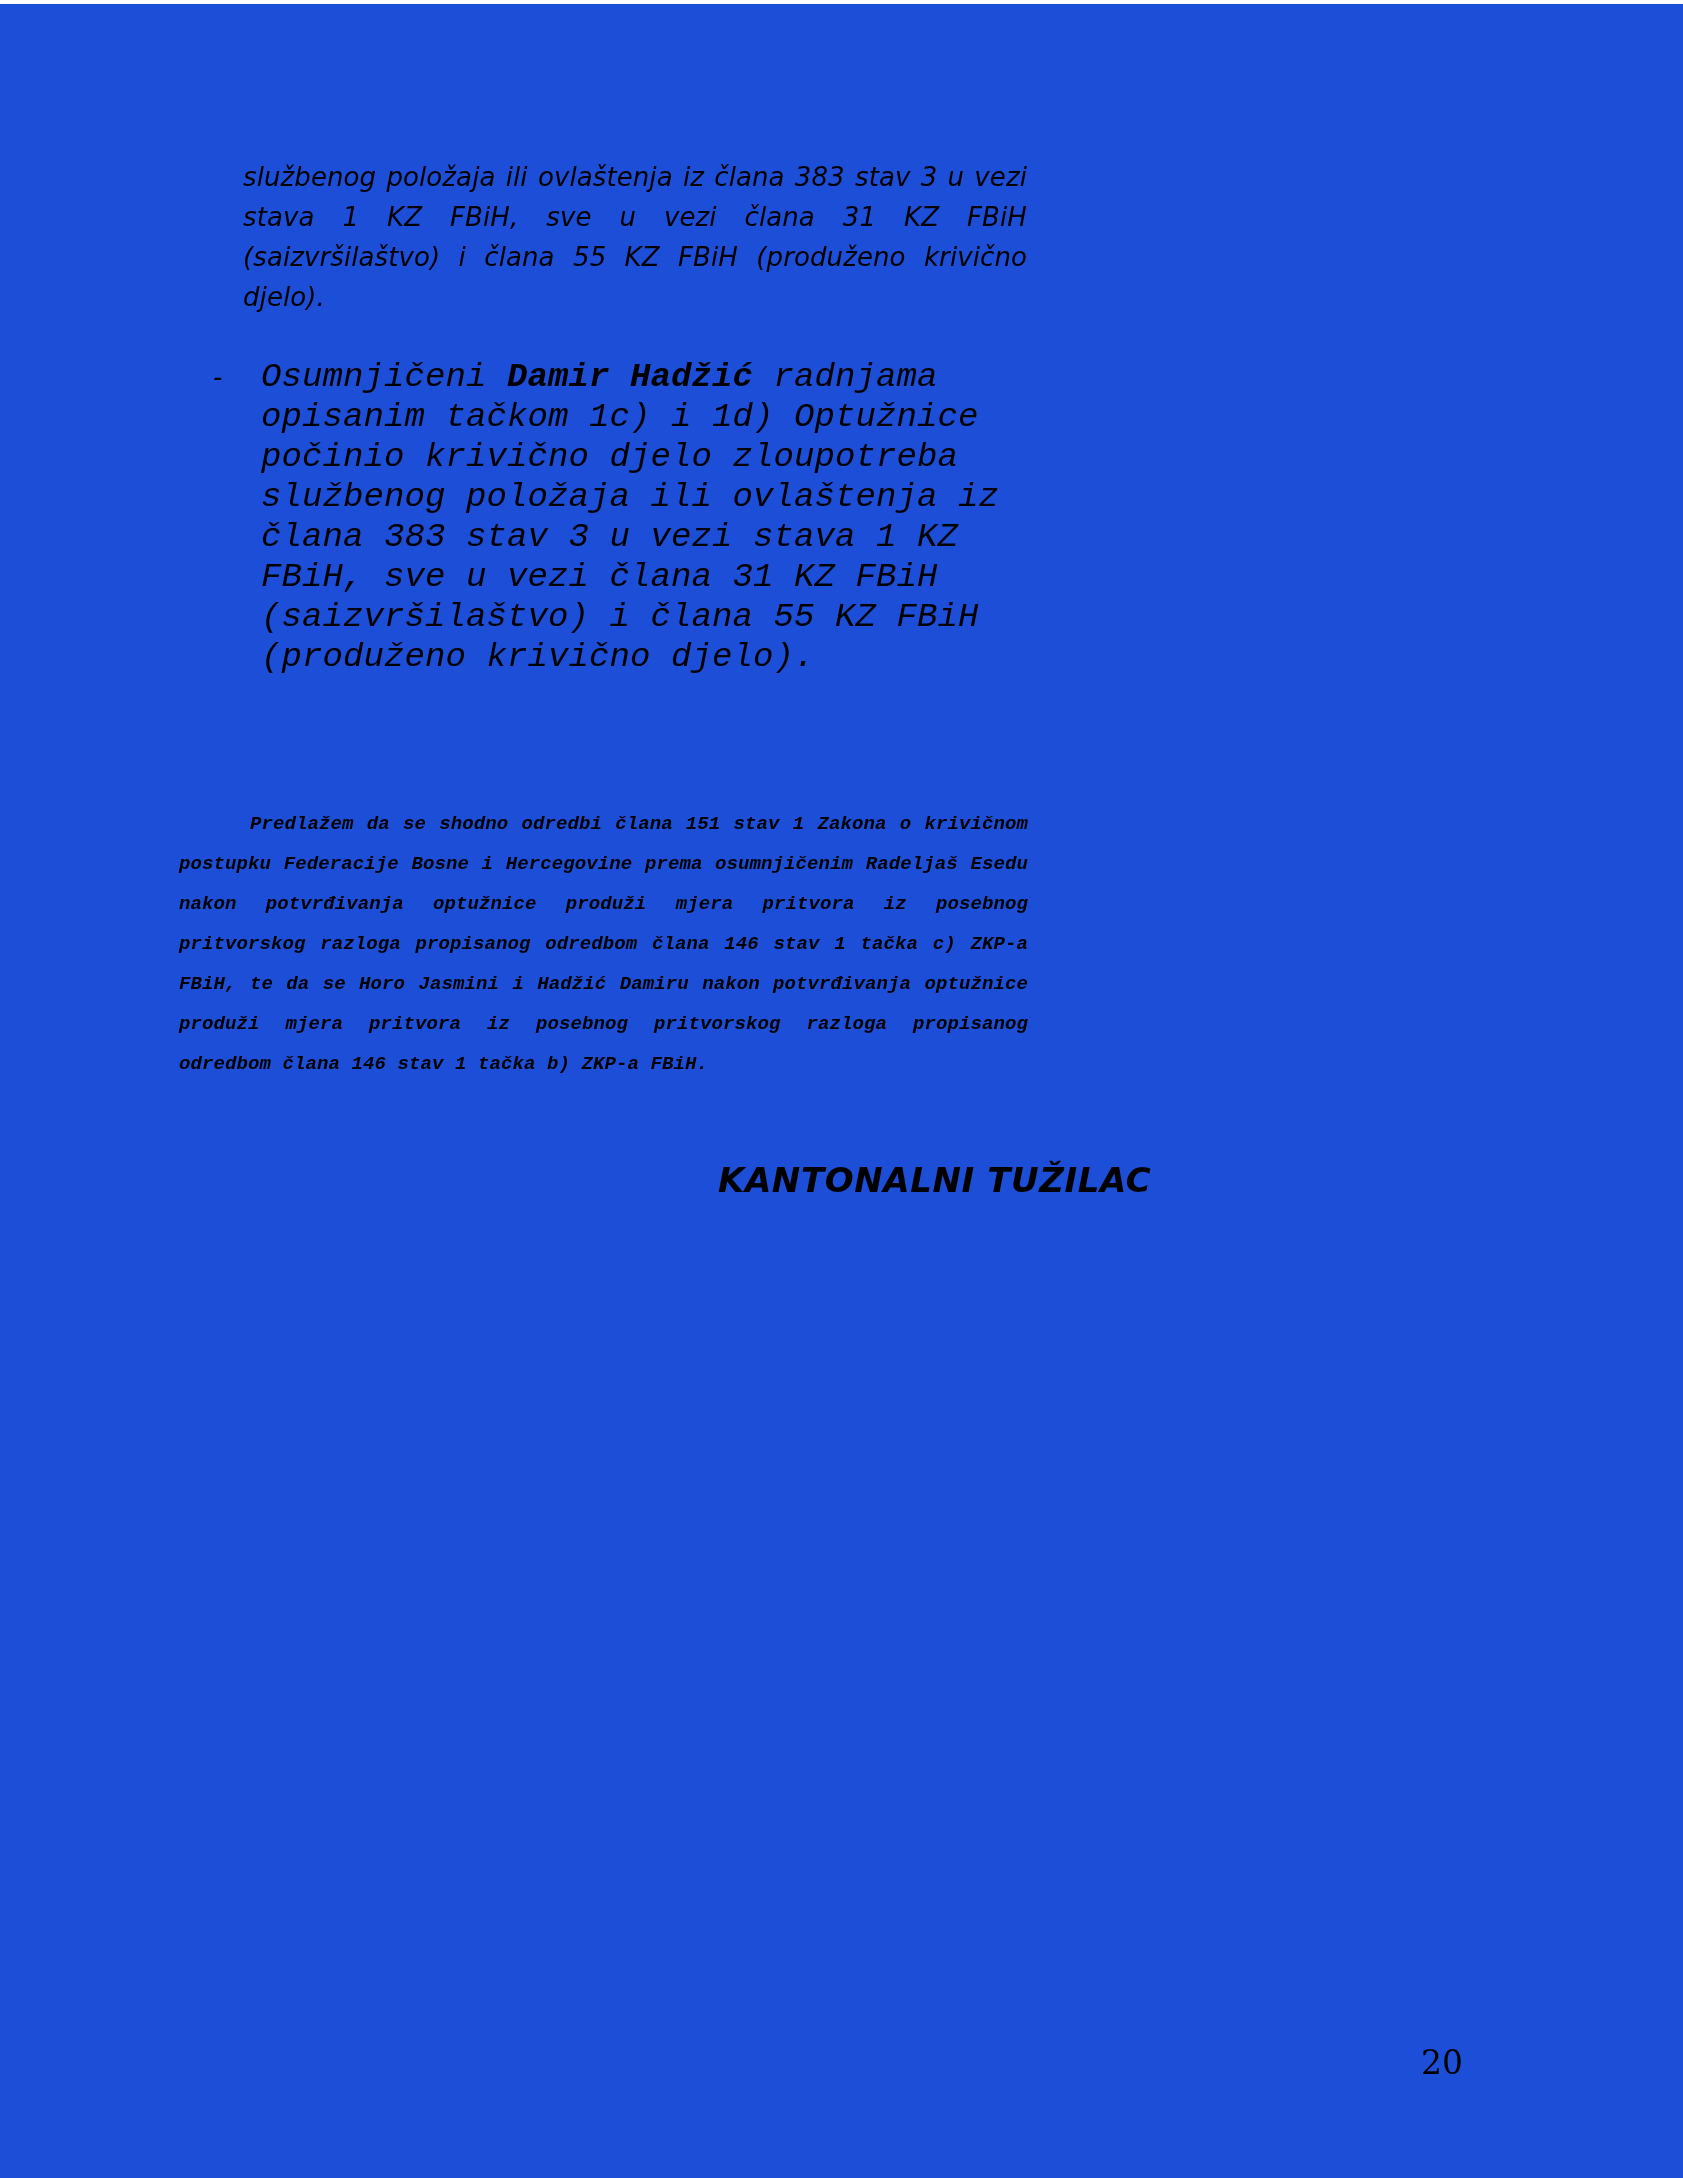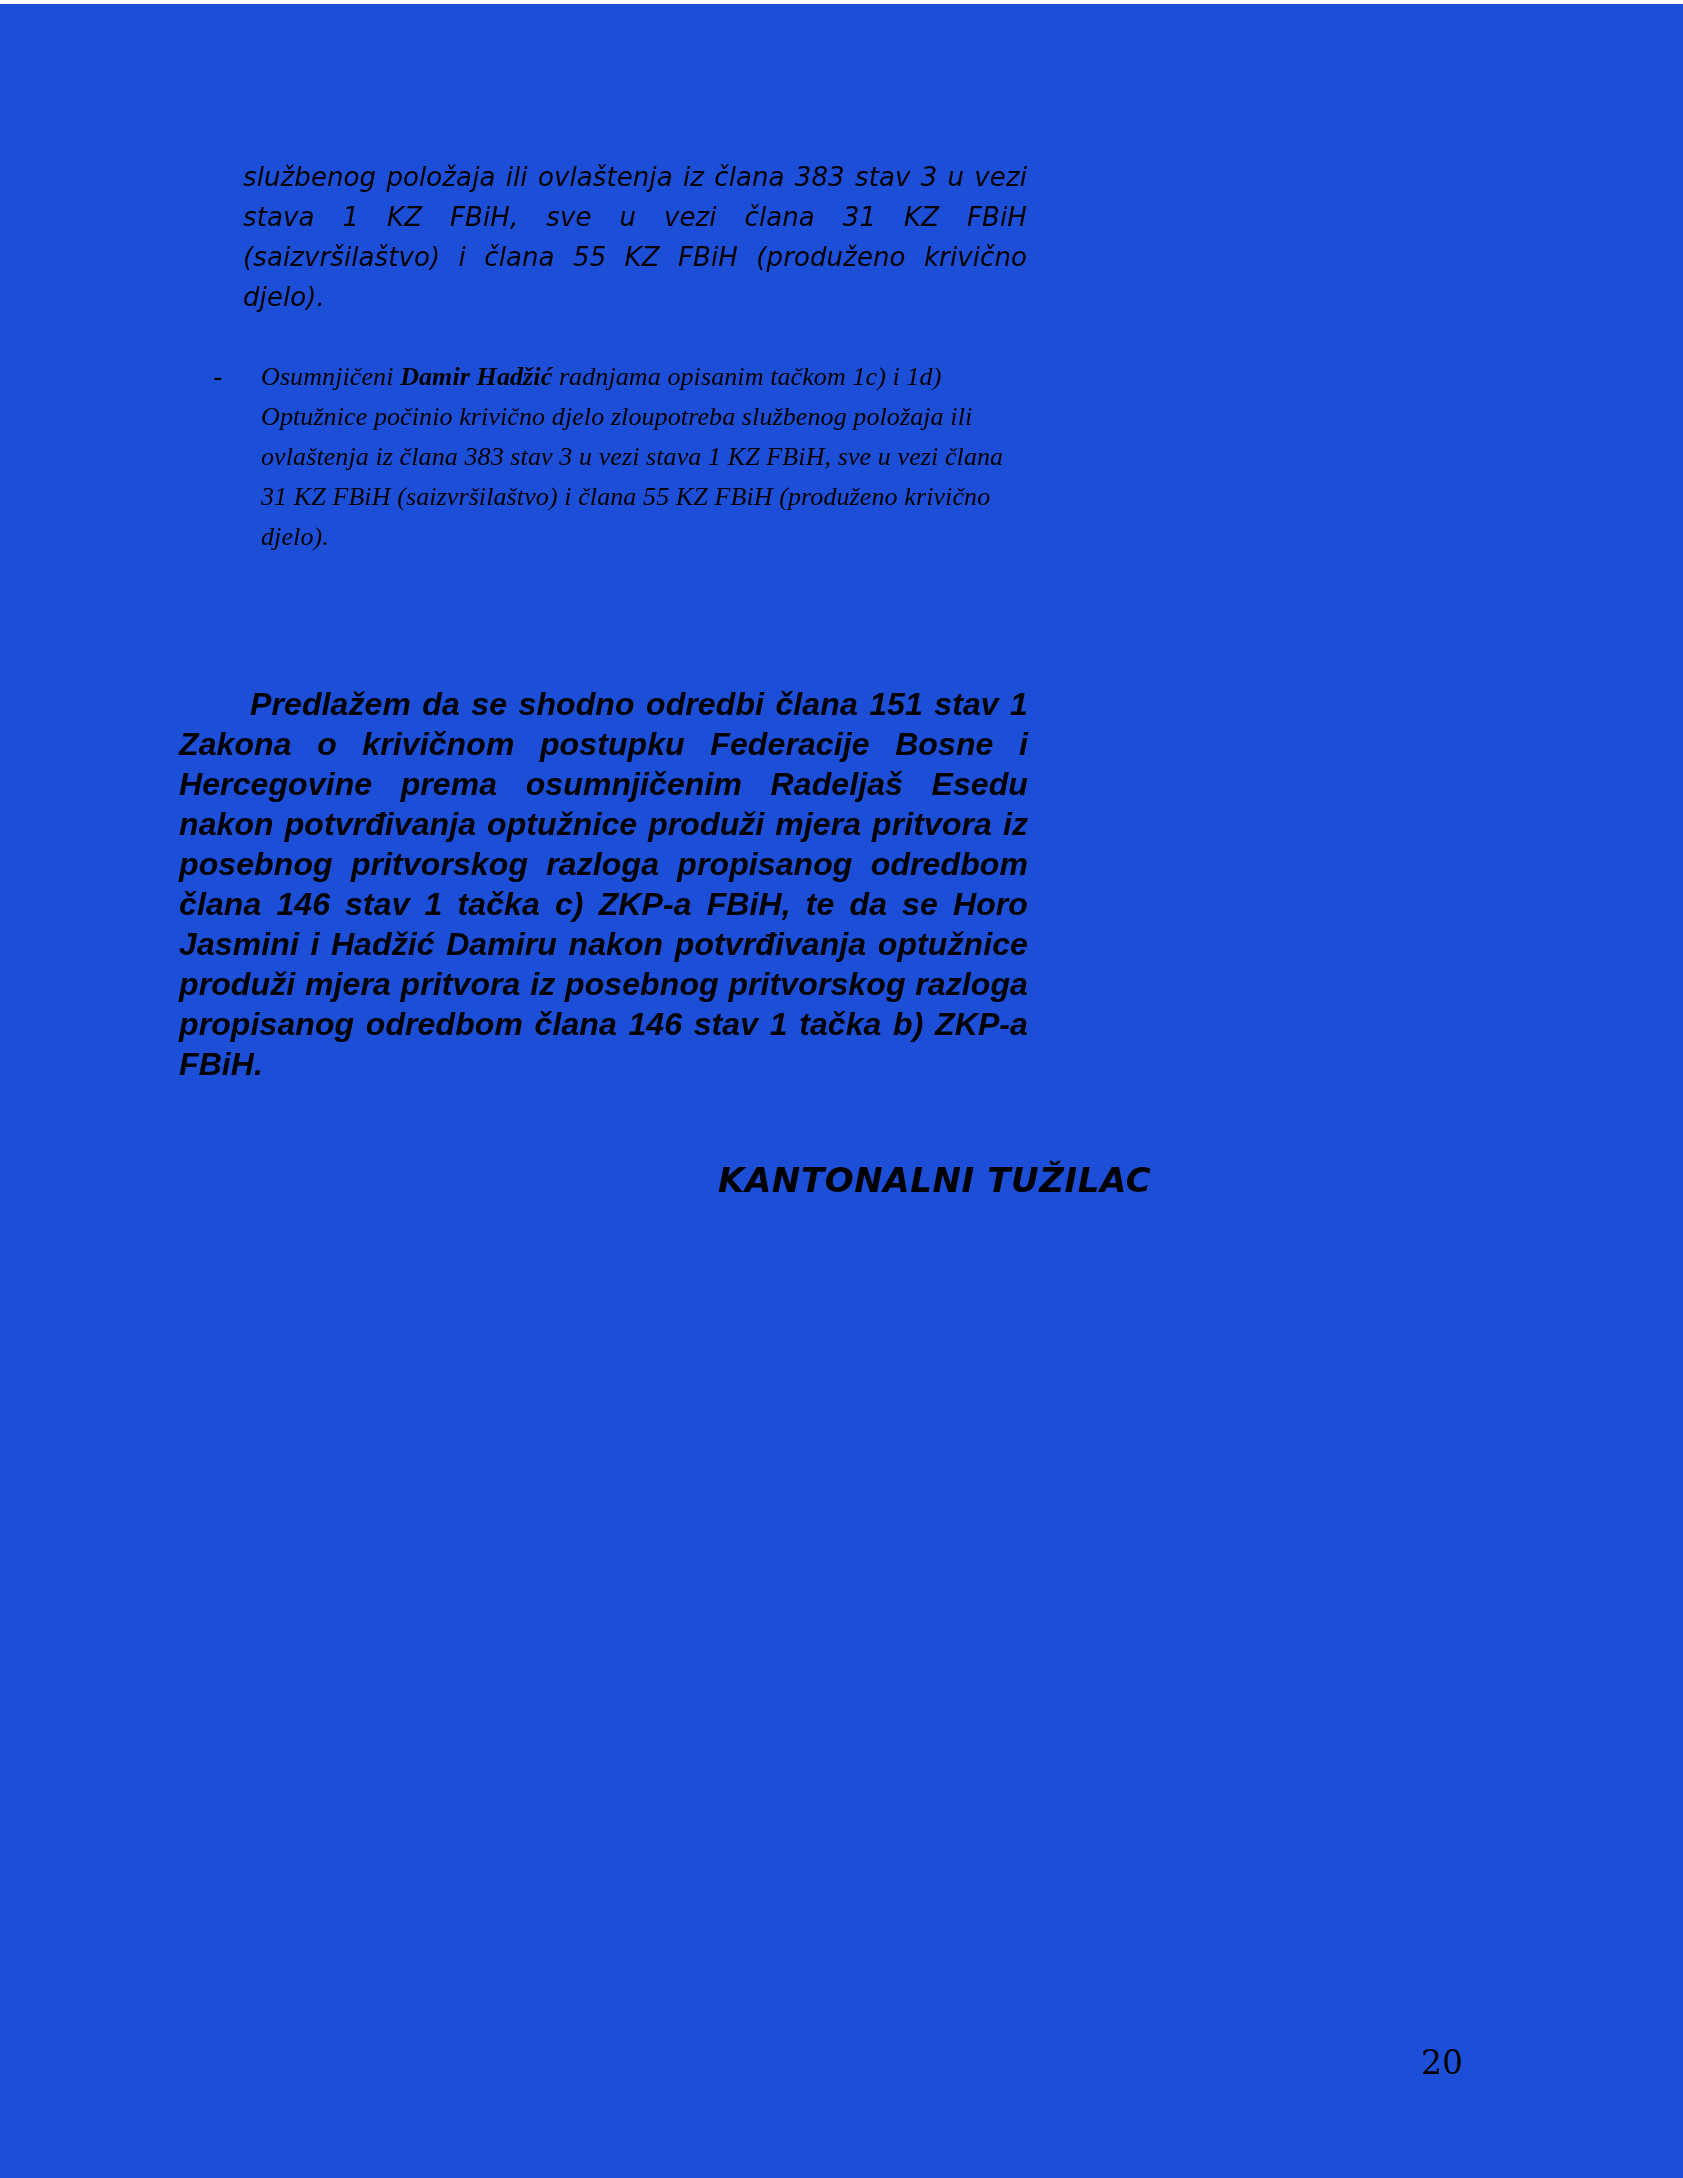--- a/index.html
+++ b/index.html
@@ -61,40 +61,40 @@
     left: 0px;
     top: 0px;
     width: 26px;
     font-family: "DejaVu Sans", sans-serif;
     font-style: italic;
     font-size: 26px;
     line-height: 40px;
     text-align: left;
   }
   .dash-body {
-    font-family: Liberation Serif, serif;
+    font-family: Liberation Mono, monospace;
     font-style: italic;
-    font-size: 26px;
+    font-size: 34px;
     line-height: 40px;
     text-align: justify;
     text-justify: inter-word;
     letter-spacing: 0.1px;
   }
   .dash-body b,
   .inline-bold {
     font-weight: bold;
     font-style: italic;
   }
 
   
   .para-bold {
-    font-family: Liberation Sans, sans-serif;
+    font-family: Liberation Mono, monospace;
     font-weight: bold;
     font-style: italic;
-    font-size: 32px;
+    font-size: 19px;
     line-height: 40px;
     text-align: justify;
     text-justify: inter-word;
     margin: 0;
     letter-spacing: 0.1px;
   }
   .proposal-block {
     margin-top: 127px;
     margin-left: -64px;
     width: 849px;

